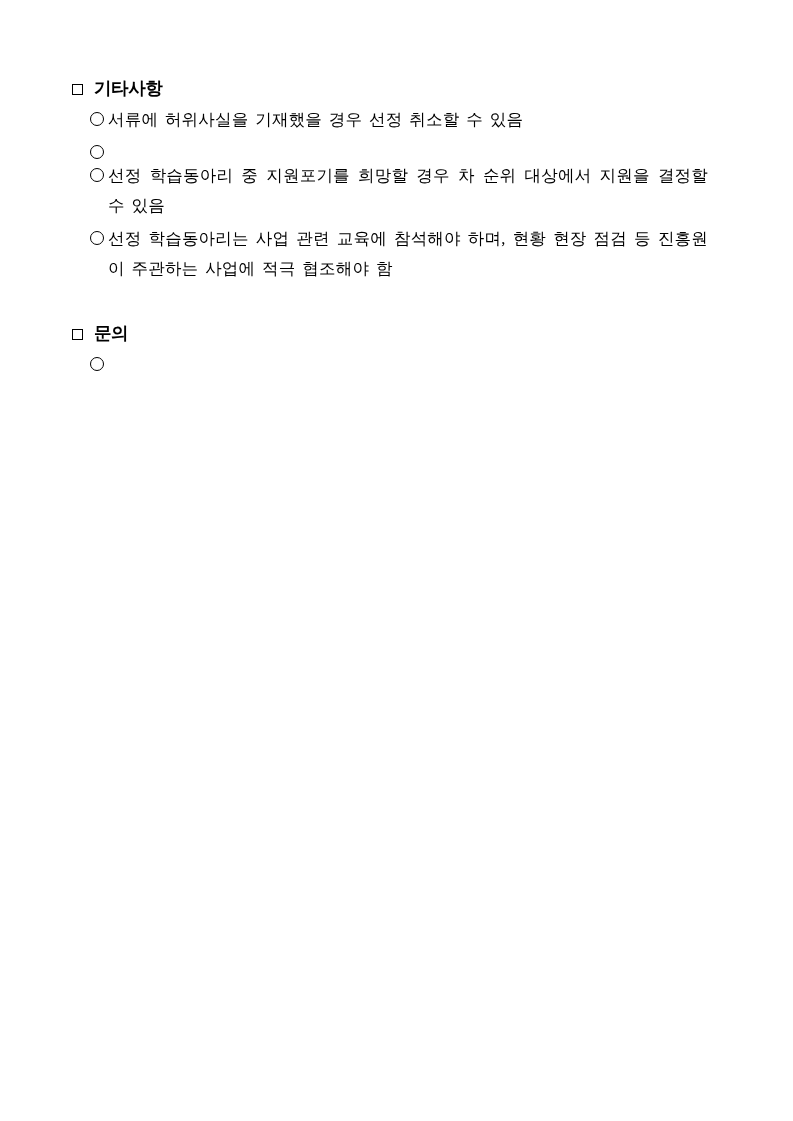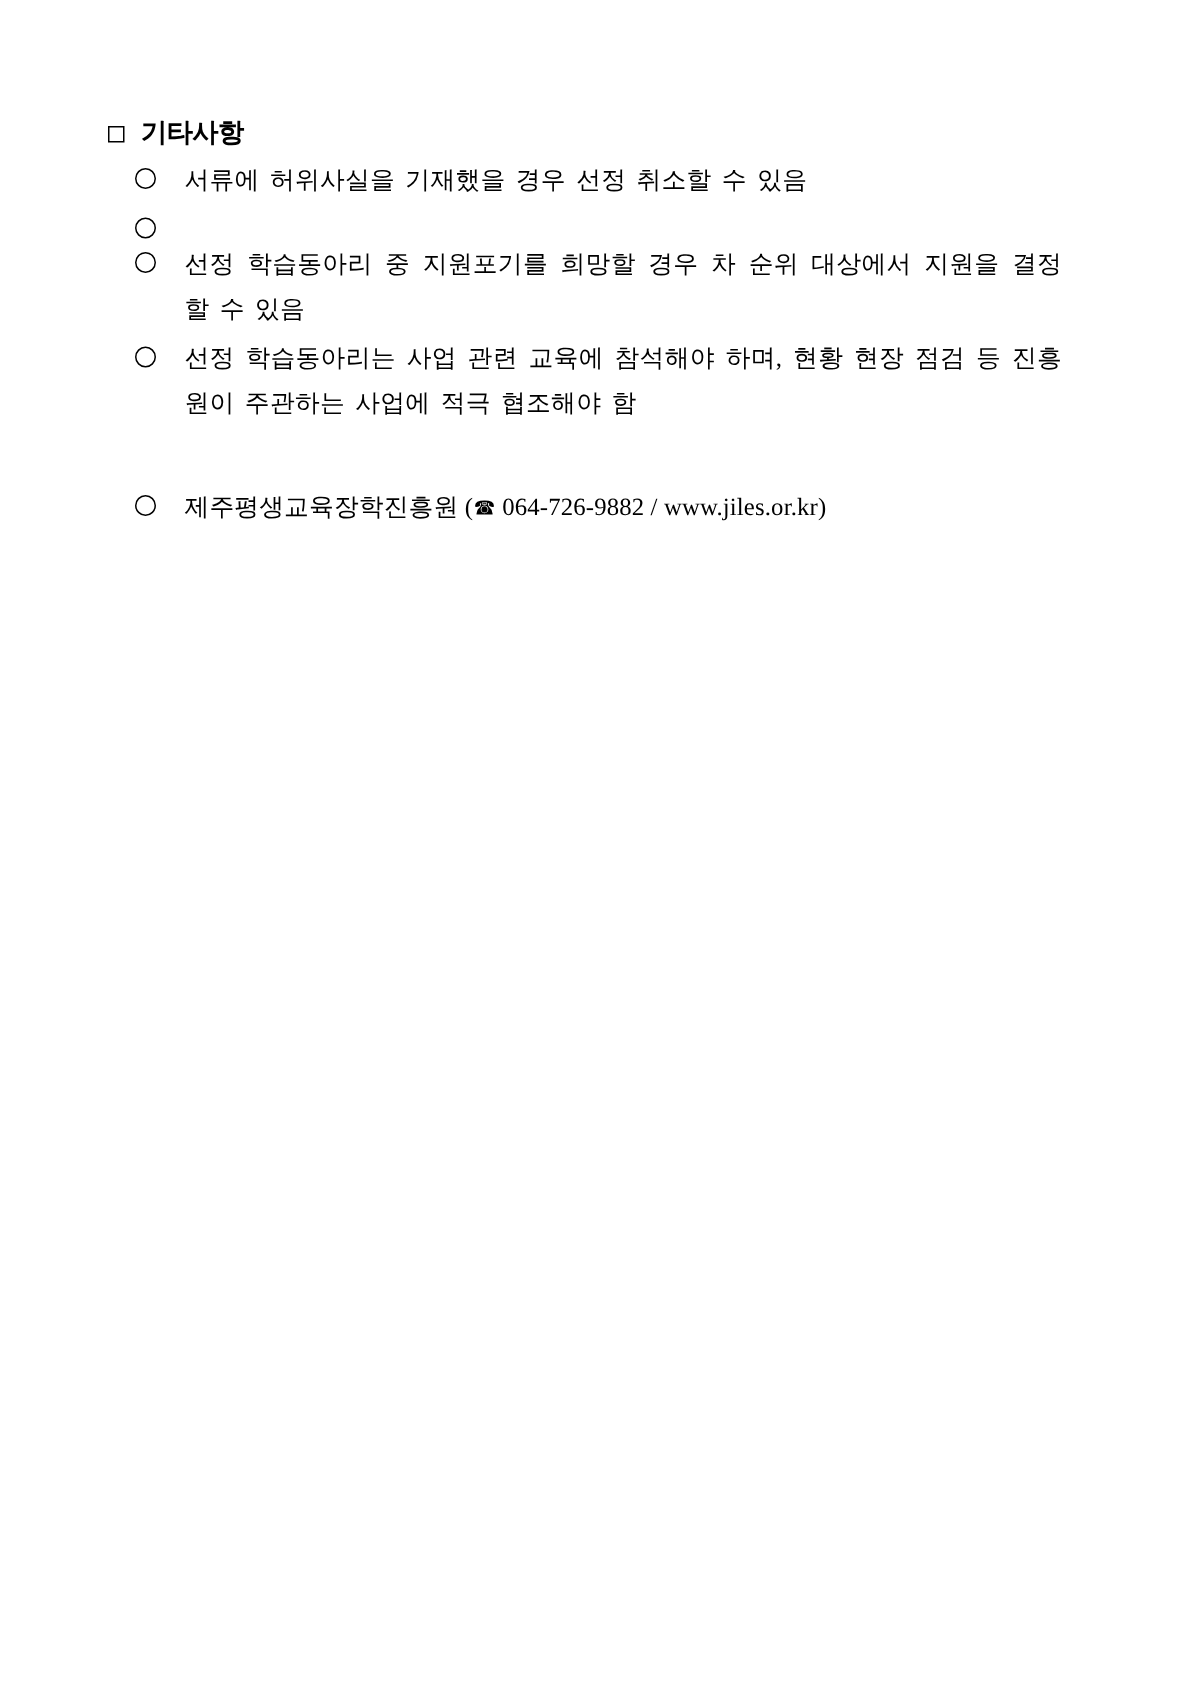--- a/index.html
+++ b/index.html
@@ -47,21 +47,21 @@
     line-height: 1.15;
   }
   ul.bullets {
     list-style: none;
     margin: 0;
     padding: 0 0 0 18px;
   }
   ul.bullets > li {
     display: flex;
     align-items: flex-start;
-    gap: 19px;
+    gap: 4px;
     margin-bottom: 2px;
   }
   .circ-marker {
     flex: 0 0 auto;
     display: inline-block;
     width: 12px;
     height: 12px;
     border: 1.5px solid #000;
     border-radius: 50%;
     margin-top: 7px;
@@ -115,27 +115,24 @@
       <li>
         <span class="circ-marker"></span>
         <span class="bullet-text wide">선정 학습동아리는 사업 관련 교육에 참석해야 하며, 현황 현장 점검 등 진흥원이 주관하는 사업에 적극 협조해야 함</span>
       </li>
     </ul>
   </div>
 
   <div class="spacer-block"></div>
 
   <div class="section">
+    <div class="section-heading">
+      <span class="sq-marker"></span>
+      <span class="heading-text">문의</span>
+    </div>
     <ul class="bullets">
       <li>
         <span class="circ-marker"></span>
-        <span class="contact-text">
-          <span>제주평생교육장학진흥원</span>
-          <span>(</span><span class="phone-glyph">☎</span>
-          <span>064-726-9882</span>
-          <span>/</span>
-          <span>www.jiles.or.kr</span><span>)</span>
-        </span>
       </li>
     </ul>
   </div>
 
 </div>
 
 </body></html>

